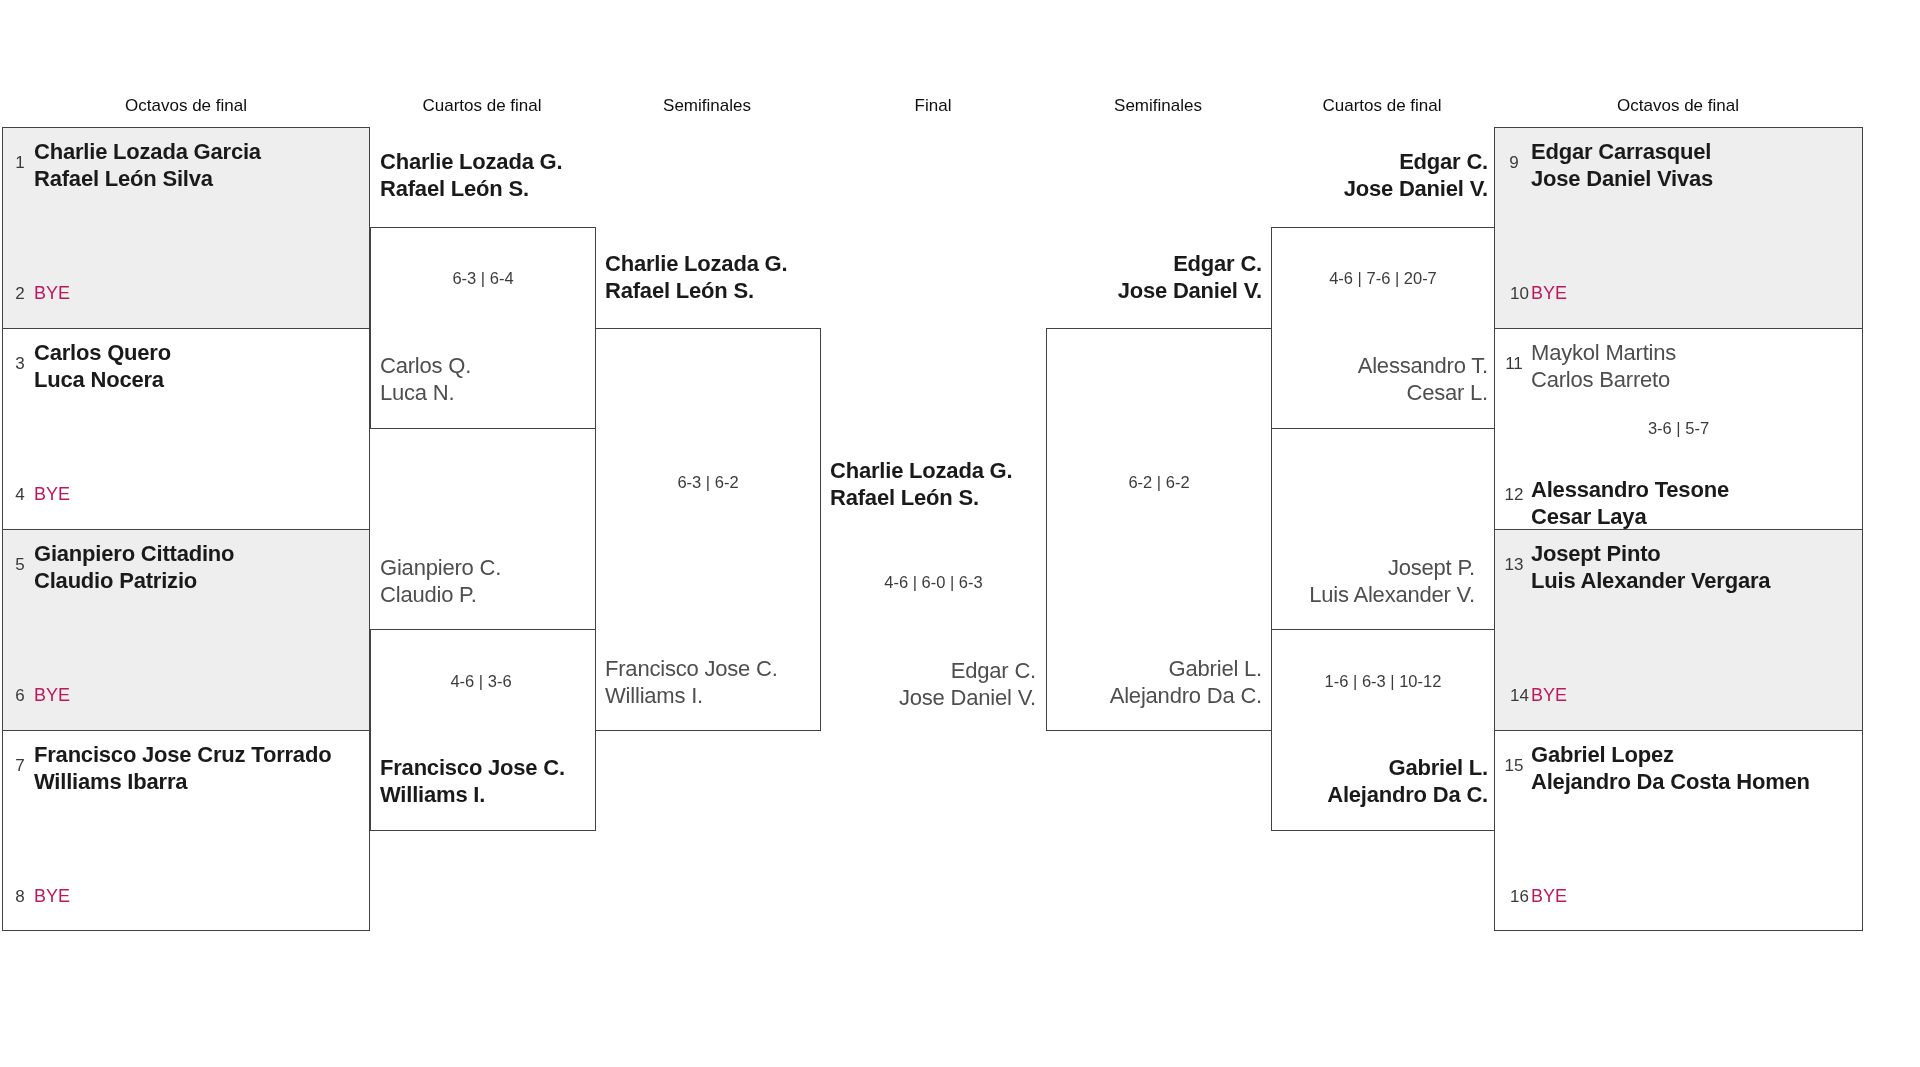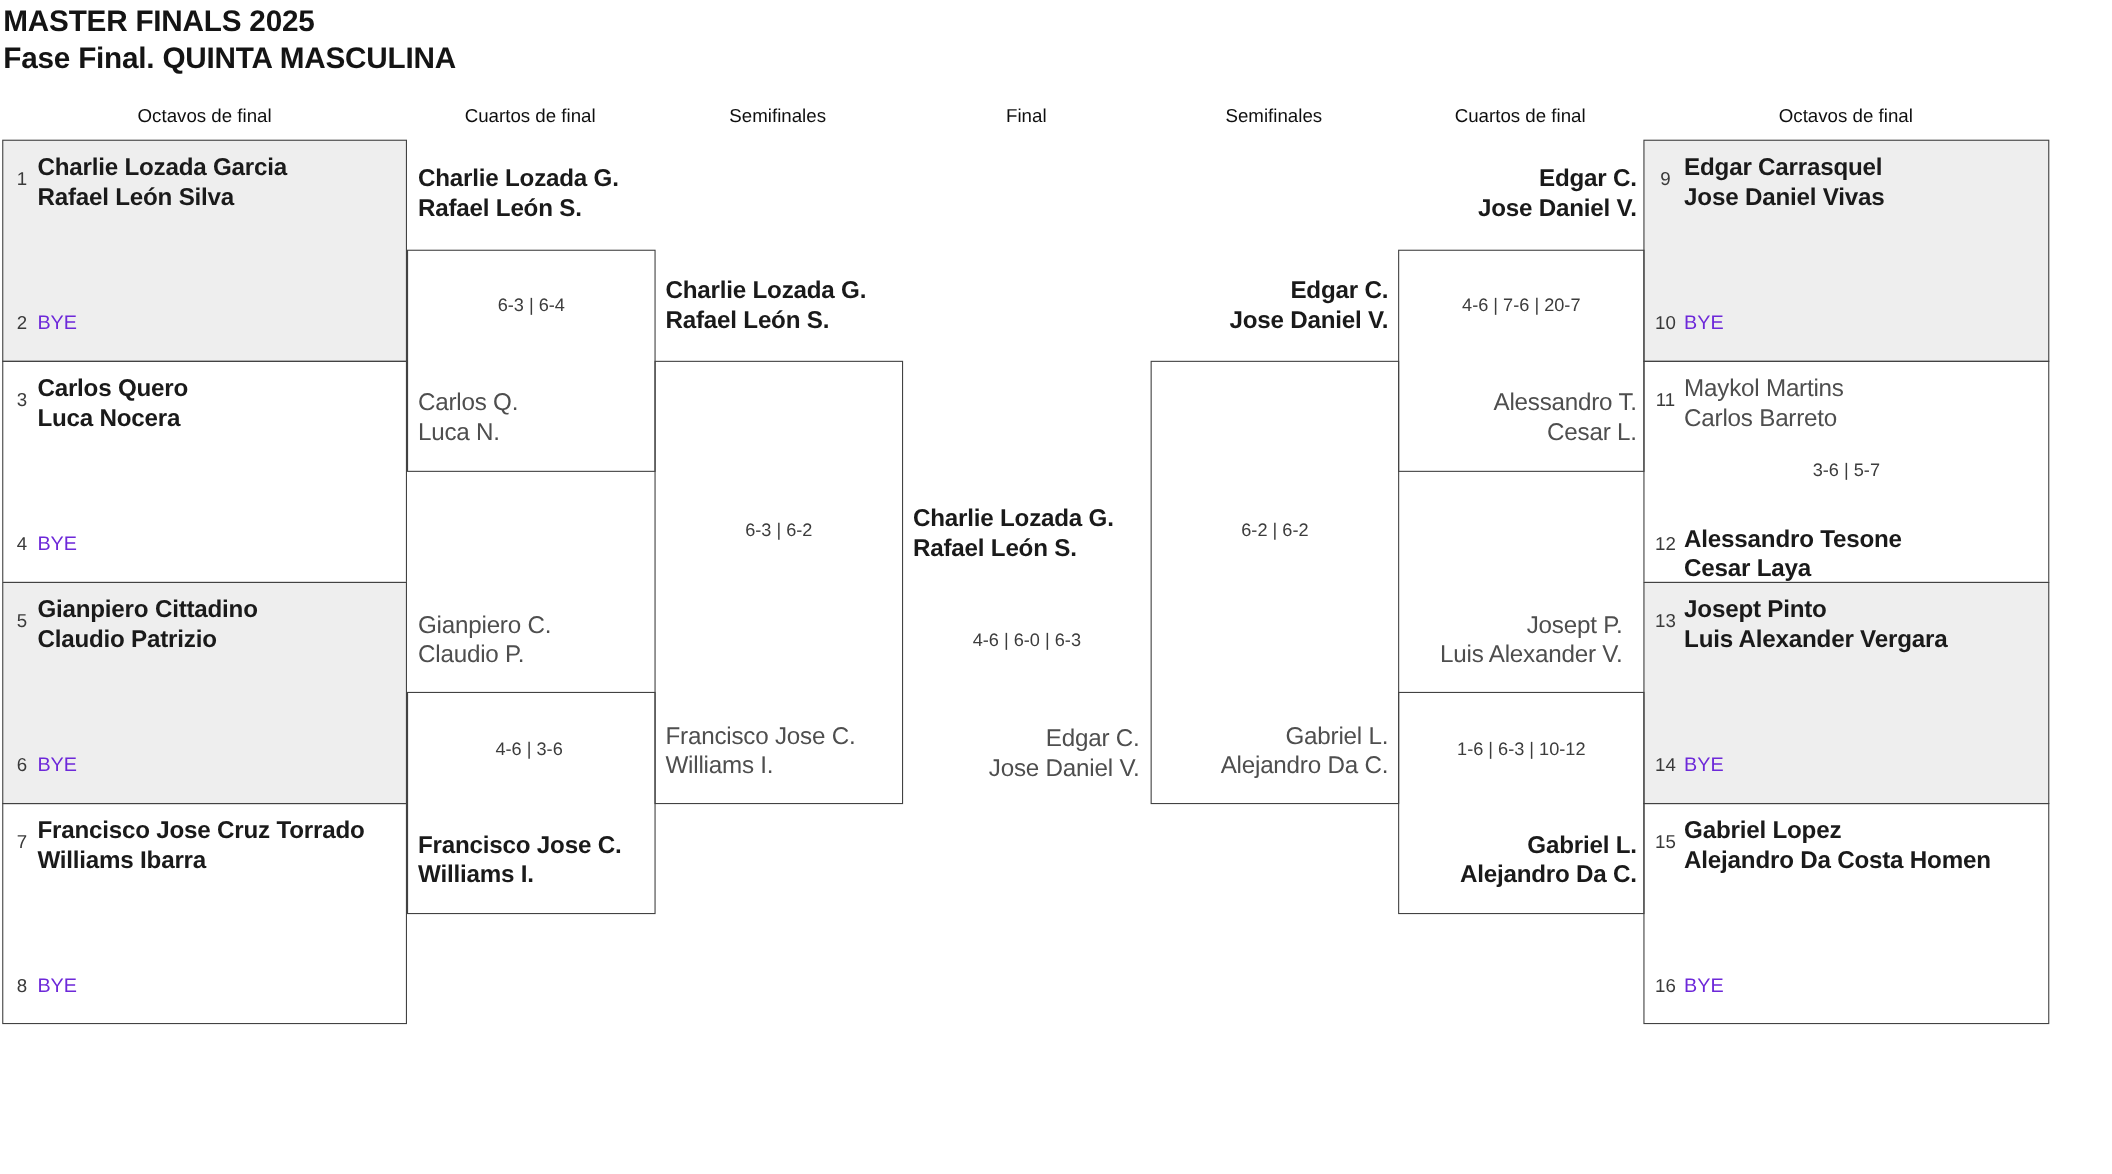--- a/index.html
+++ b/index.html
@@ -20,44 +20,40 @@
   
   .bx{position:absolute;box-sizing:border-box;border:1px solid #424242;background:transparent;}
   .shade{background:#eeeeee;}
 
   
   .names{line-height:27px;font-size:22px;letter-spacing:-0.2px;color:#4e4e4e;white-space:nowrap;}
   .names.b{font-weight:700;color:#1a1a1a;}
   .names.rt{text-align:right;}
   .score{font-size:16.5px;line-height:22px;color:#3c3c3c;text-align:center;white-space:nowrap;}
   .seed{font-size:17px;line-height:27px;color:#3a3a3a;text-align:center;}
-  .bye{font-size:18px;line-height:27px;color:#6d28d9;}
+  .bye{font-size:18px;line-height:27px;color:#be185d;}
 
   
   .orow .oseed-top{position:absolute;top:21px;left:4px;width:26px;}
   .orow .onames-top{position:absolute;top:10px;left:31px;}
   .orow .obye-seed{position:absolute;top:152px;left:4px;width:26px;}
   .orow .obye-label{position:absolute;top:152px;left:31px;}
   .orow.r .oseed-top{width:30px;}
   .orow.r .onames-top{left:36px;}
-  .orow.r .obye-seed{width:30px;}
+  .orow.r .obye-seed{width:30px;text-align:right;}
   .orow.r .obye-label{left:36px;}
   .orow .oscore{position:absolute;top:88px;left:0;width:100%;}
   .orow .onames-bot{position:absolute;top:147px;left:36px;}
   .orow .oseed-bot{position:absolute;top:152px;left:4px;width:30px;}
 </style>
 </head>
 <body>
 
 <div id="stage">
 
-  <div class="abs title">
-    <div>MASTER FINALS 2025</div>
-    <div>Fase Final. QUINTA MASCULINA</div>
-  </div>
 
 
   <div class="abs hdr" style="left:86px;">Octavos de final</div>
   <div class="abs hdr" style="left:382px;">Cuartos de final</div>
   <div class="abs hdr" style="left:607px;">Semifinales</div>
   <div class="abs hdr" style="left:833px;">Final</div>
   <div class="abs hdr" style="left:1058px;">Semifinales</div>
   <div class="abs hdr" style="left:1282px;">Cuartos de final</div>
   <div class="abs hdr" style="left:1578px;">Octavos de final</div>
 

